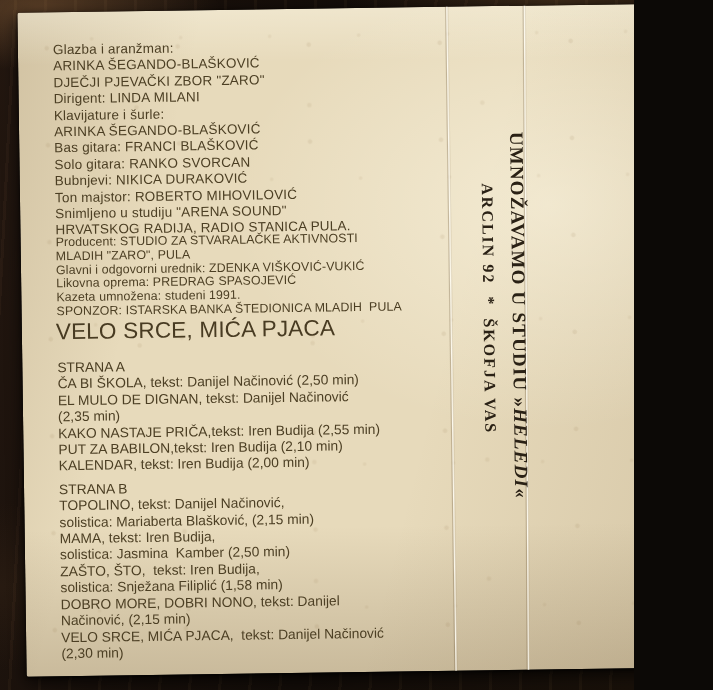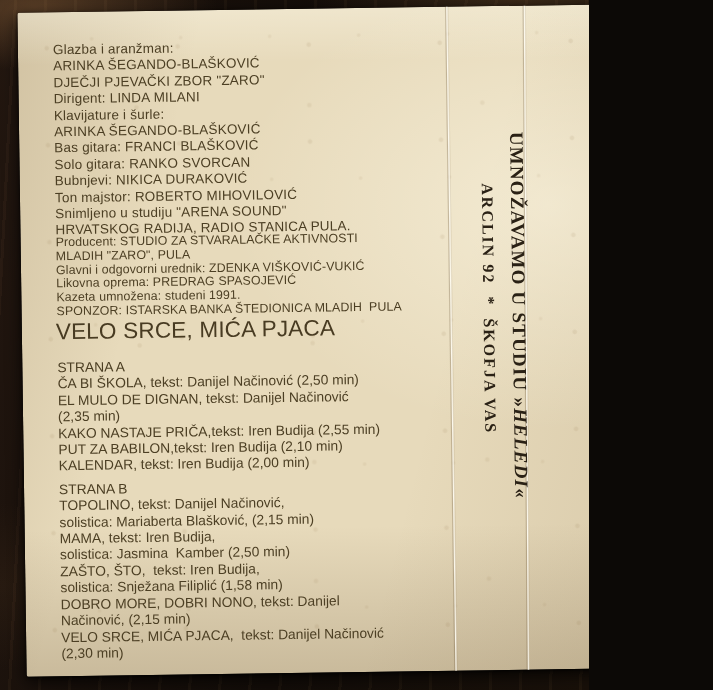--- a/index.html
+++ b/index.html
@@ -1,17 +1,17 @@
 <!DOCTYPE html>
 <html><head>
 <meta charset="utf-8">
 <style>
   html,body { margin:0; padding:0; background:#0c0906; }
   .photo {
-    position:relative; width:589px; height:690px; overflow:hidden;
+    position:relative; width:634px; height:690px; overflow:hidden;
     background:
       radial-gradient(ellipse 260px 90px at 6% 1%, rgba(128,90,54,0.55), rgba(0,0,0,0) 70%),
       radial-gradient(ellipse 300px 70px at 88% 0%, rgba(110,78,46,0.45), rgba(0,0,0,0) 70%),
       radial-gradient(ellipse 200px 120px at 0% 85%, rgba(70,48,28,0.25), rgba(0,0,0,0) 70%),
       linear-gradient(100deg,#231710 0%, #170f0a 28%, #120c08 55%, #181009 100%);
     font-family:"Liberation Sans", sans-serif;
   }
   .grain {
     position:absolute; left:0; top:0; width:100%; height:100%;
     background:repeating-linear-gradient(93deg, rgba(0,0,0,0) 0 14px, rgba(140,100,60,0.07) 14px 17px, rgba(0,0,0,0) 17px 30px);

